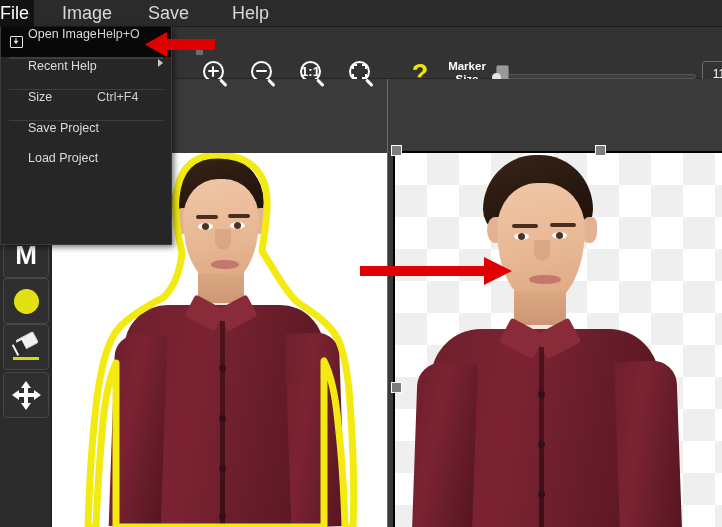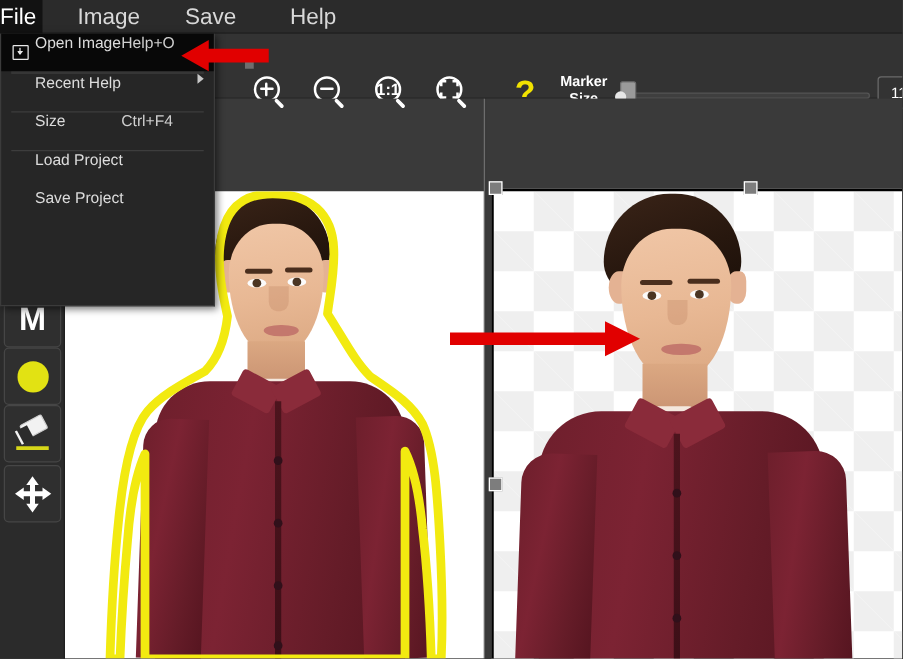--- a/index.html
+++ b/index.html
@@ -557,26 +557,26 @@
     <div class="menu-row">
       <span class="mi-icon"></span>
       <span class="mi-label">Size</span>
       <span class="mi-accel">Ctrl+F4</span>
     </div>
 
     <div class="menu-sep"></div>
 
     <div class="menu-row">
       <span class="mi-icon"></span>
-      <span class="mi-label">Load Project</span>
+      <span class="mi-label">Save Project</span>
     </div>
 
     <div class="menu-row">
       <span class="mi-icon"></span>
-      <span class="mi-label">Save Project</span>
+      <span class="mi-label">Load Project</span>
     </div>
 
   </div>
 
   <svg class="red-arrow" style="left:143px; top:31px; width:74px; height:28px;" viewBox="0 0 74 28">
     <path d="M72 8 L24 8 L24 1 L2 13.5 L24 26 L24 19 L72 19 Z" fill="#e10000"></path>
   </svg>
 
   <svg class="red-arrow" style="left:358px; top:255px; width:156px; height:32px;" viewBox="0 0 156 32">
     <path d="M2 11 L126 11 L126 2 L154 16 L126 30 L126 21 L2 21 Z" fill="#e10000"></path>

